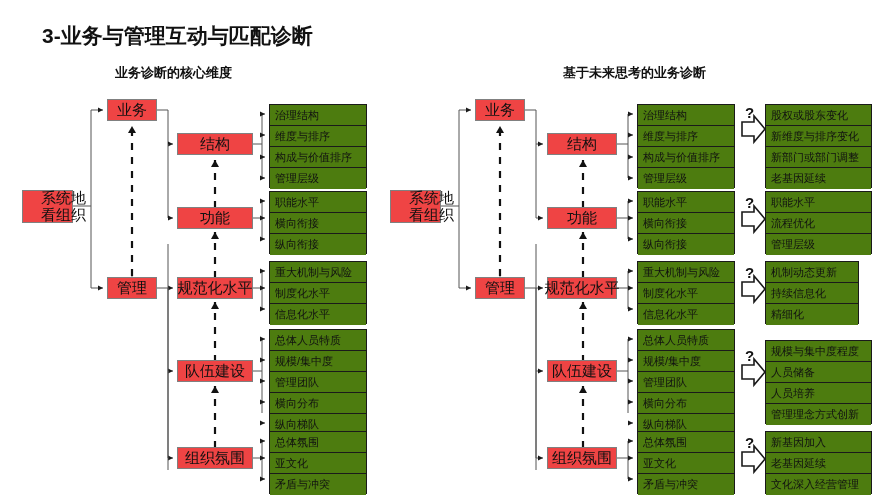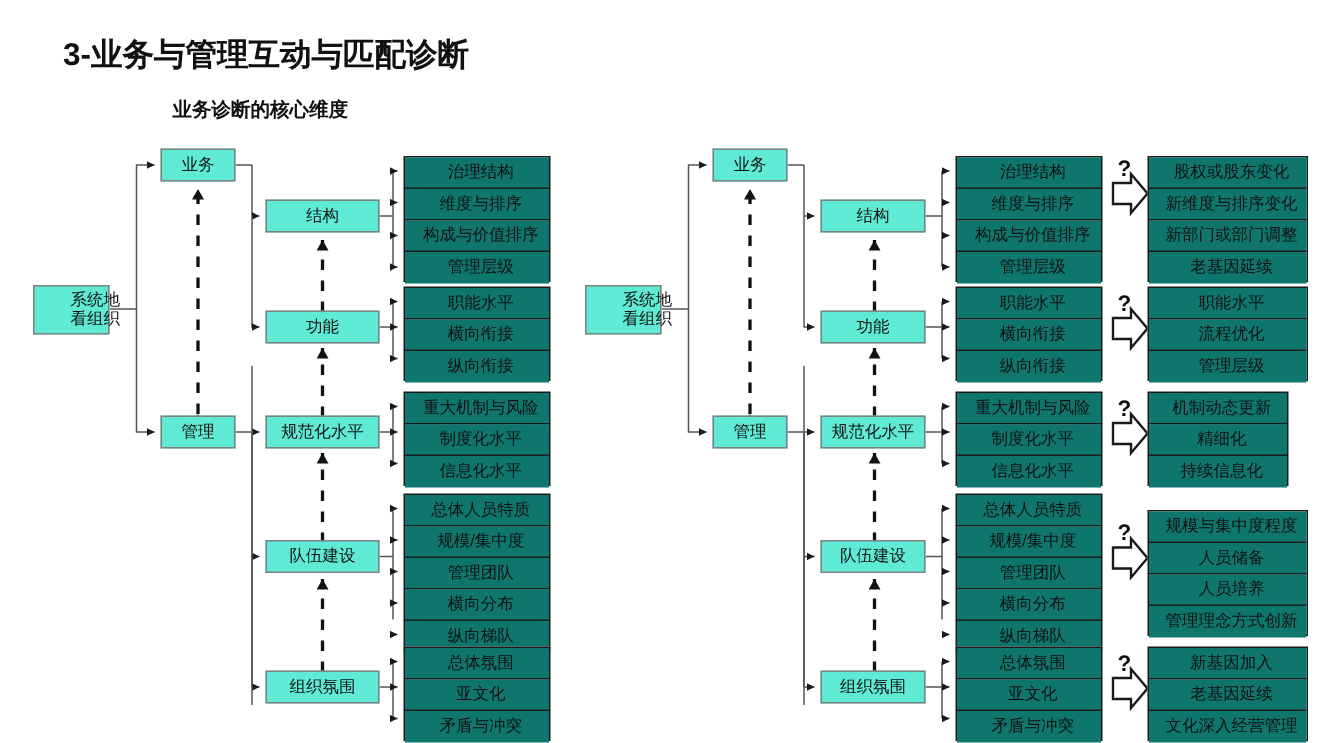--- a/index.html
+++ b/index.html
@@ -19,57 +19,57 @@
   .panel-title{
     position:absolute;font-size:13px;font-weight:bold;color:#111111;
     white-space:nowrap;text-align:right;
   }
   #panel-title-left{left:115px;top:64px;}
   #panel-title-right{left:563px;top:64px;}
 
   
   .node{
     position:absolute;box-sizing:border-box;
-    border:1px solid #808080;background:#5eead4;
-    font-size:11px;color:#111111;
+    border:1px solid #808080;background:#ef4444;
+    font-size:15px;color:#111111;
     display:flex;align-items:center;justify-content:center;
     line-height:1.1;white-space:nowrap;
   }
   .node.two-line{flex-direction:column;justify-content:center;padding-left:32px;}
   .node.two-line span{display:block;}
 
   
   .leafstack{
     position:absolute;box-sizing:border-box;
     border:1.5px solid #1a1a1a;background:#ffffff;
   }
   .leafstack .leaf{
     box-sizing:border-box;
     border-bottom:1px solid #1a1a1a;
     height:21px;line-height:20px;
     font-size:11px;color:#111111;
     padding-left:5px;white-space:nowrap;
-    background:#0f766e;
-    text-align:center;
+    background:#4d7c0f;
   }
   .leafstack .leaf:last-child{border-bottom:none;}
 
   .qmark{
     position:absolute;font-size:15px;font-weight:bold;color:#111111;
     line-height:1;
   }
 </style>
 </head>
 <body>
 
 <div id="stage">
 
   <div class="page-title">3-业务与管理互动与匹配诊断</div>
 
   <div class="panel-title" id="panel-title-left">业务诊断的核心维度</div>
+  <div class="panel-title" id="panel-title-right">基于未来思考的业务诊断</div>
 
   <svg class="svg-layer" viewBox="0 0 881 495">
     <defs>
       <marker id="ah" markerWidth="7" markerHeight="7" refX="6" refY="3" orient="auto" markerUnits="userSpaceOnUse">
         <path d="M0,0 L6,3 L0,6 z" fill="#1a1a1a"></path>
       </marker>
       <marker id="ahs" markerWidth="6" markerHeight="6" refX="5.2" refY="2.6" orient="auto" markerUnits="userSpaceOnUse">
         <path d="M0,0 L5.2,2.6 L0,5.2 z" fill="#1a1a1a"></path>
       </marker>
       <marker id="ahd" markerWidth="9" markerHeight="9" refX="7" refY="4" orient="auto" markerUnits="userSpaceOnUse">
@@ -311,22 +311,22 @@
   </div>
 
   <div class="leafstack" style="left:765px;top:191px;width:107px;height:63px;">
     <div class="leaf">职能水平</div>
     <div class="leaf">流程优化</div>
     <div class="leaf">管理层级</div>
   </div>
 
   <div class="leafstack" style="left:765px;top:261px;width:94px;height:63px;">
     <div class="leaf">机制动态更新</div>
+    <div class="leaf">持续信息化</div>
     <div class="leaf">精细化</div>
-    <div class="leaf">持续信息化</div>
   </div>
 
   <div class="leafstack" style="left:765px;top:340px;width:107px;height:84px;">
     <div class="leaf">规模与集中度程度</div>
     <div class="leaf">人员储备</div>
     <div class="leaf">人员培养</div>
     <div class="leaf">管理理念方式创新</div>
   </div>
 
   <div class="leafstack" style="left:765px;top:431px;width:107px;height:63px;">

